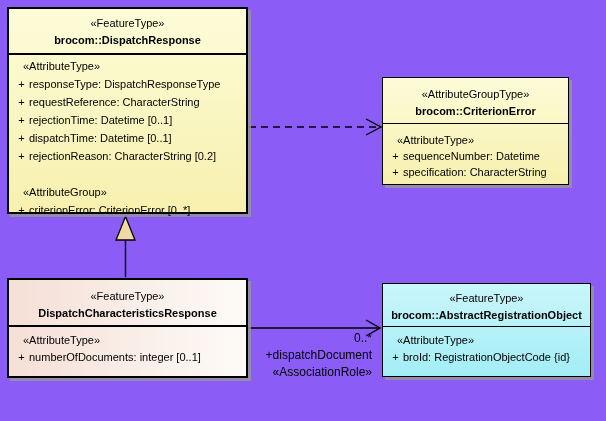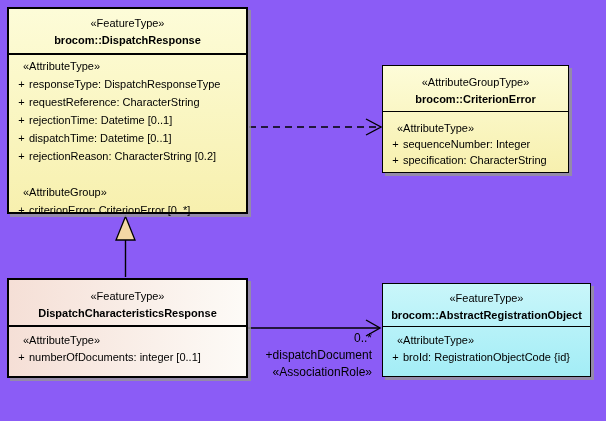--- a/index.html
+++ b/index.html
@@ -6,21 +6,21 @@
   .canvas{
     position:relative;width:606px;height:421px;background:#8b5cf6;overflow:hidden;
     font-family:"Liberation Sans",sans-serif;color:#000;
   }
   .connector-layer{position:absolute;left:0;top:0;width:606px;height:421px;}
   .uml-class{
     position:absolute;box-sizing:border-box;border:2px solid #000;
     box-shadow:3px 3px 0 rgba(150,150,150,0.8);
   }
   .c1{left:7px;top:7px;width:241px;height:207px;background:linear-gradient(180deg,#fdfcd8 0%,#f7f0ae 100%);}
-  .c2{left:382px;top:65px;width:187px;height:108px;border-width:1px;background:linear-gradient(180deg,#fdfcd8 0%,#f7f0ae 100%);}
+  .c2{left:382px;top:77px;width:187px;height:108px;border-width:1px;background:linear-gradient(180deg,#fdfcd8 0%,#f7f0ae 100%);}
   .c3{left:7px;top:278px;width:241px;height:100px;background:linear-gradient(90deg,#f5dfd6 0%,#fdfbf7 100%);}
   .c4{left:382px;top:283px;width:209px;height:94px;border-width:1px;background:linear-gradient(180deg,#c9f6fa 0%,#a3edf6 100%);}
   .hdr{box-sizing:content-box;text-align:center;line-height:17px;border-bottom:2px solid #000;}
   .c1 .hdr{padding-top:6px;height:38px;}
   .c2 .hdr{padding-top:8px;height:37px;border-bottom-width:1px;}
   .c3 .hdr{padding-top:8px;height:37px;}
   .c4 .hdr{padding-top:6px;height:36px;border-bottom-width:1px;}
   .stereo{font-size:11px;}
   .cname{font-size:11px;font-weight:bold;white-space:nowrap;}
   .c4 .cname{}
@@ -98,21 +98,21 @@
 
   <div class="uml-class c2">
     <div class="hdr">
       <div class="stereo">«AttributeGroupType»</div>
       <div class="cname">brocom::CriterionError</div>
     </div>
     <div class="bdy">
       <div class="sect">«AttributeType»</div>
       <div class="attr">
         <span class="vis">+</span>
-        <span class="atxt">sequenceNumber: Integer</span>
+        <span class="atxt">sequenceNumber: Datetime</span>
       </div>
       <div class="attr">
         <span class="vis">+</span>
         <span class="atxt">specification: CharacterString</span>
       </div>
     </div>
   </div>
 
   <div class="uml-class c3">
     <div class="hdr">

